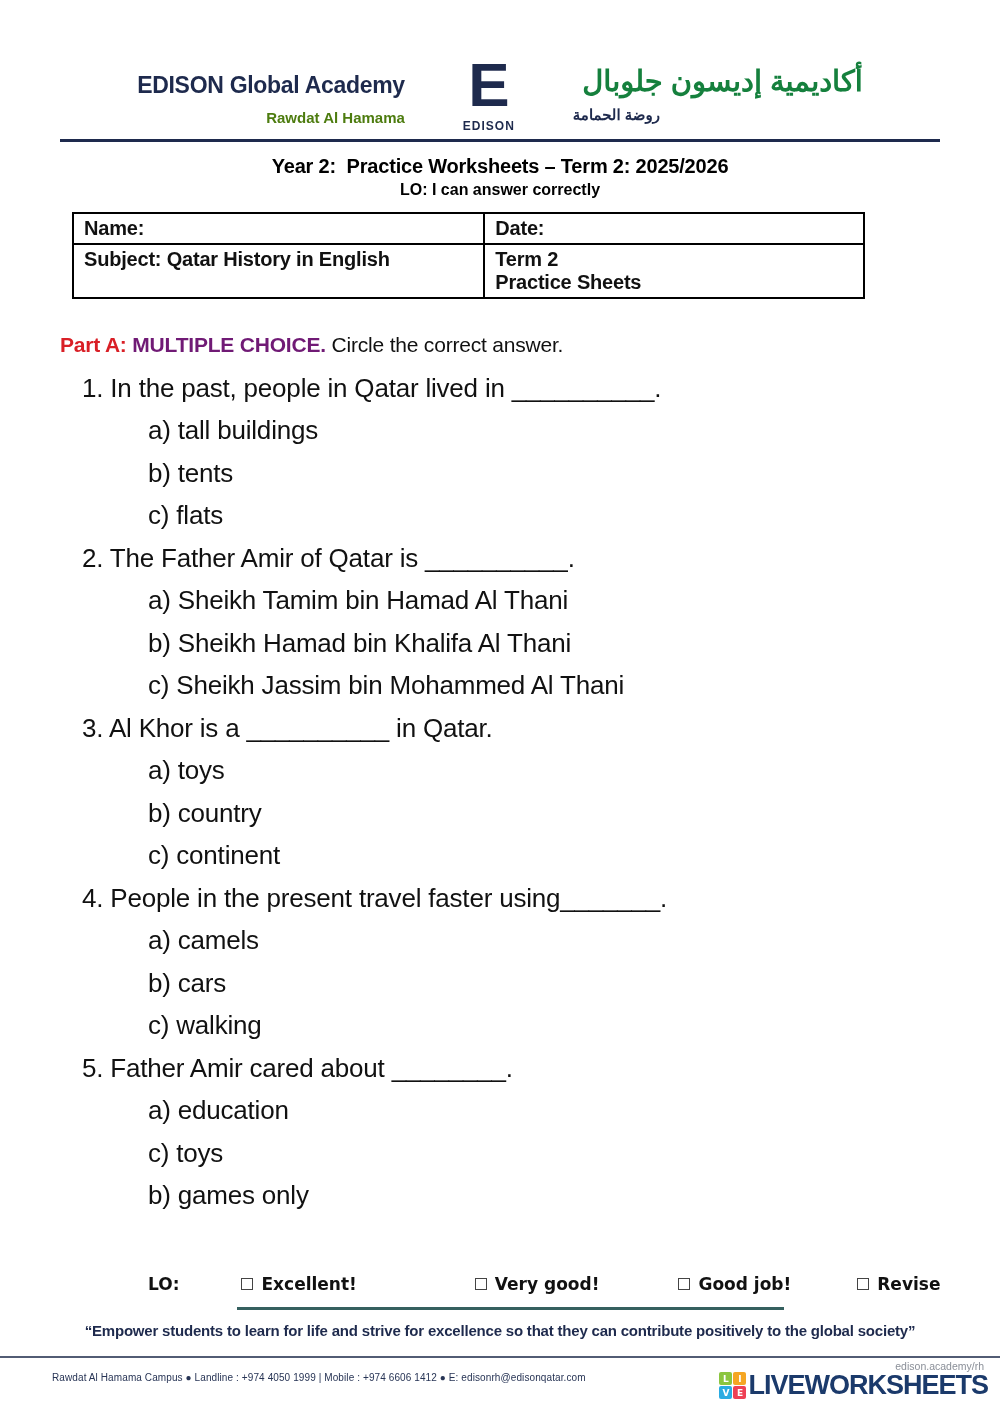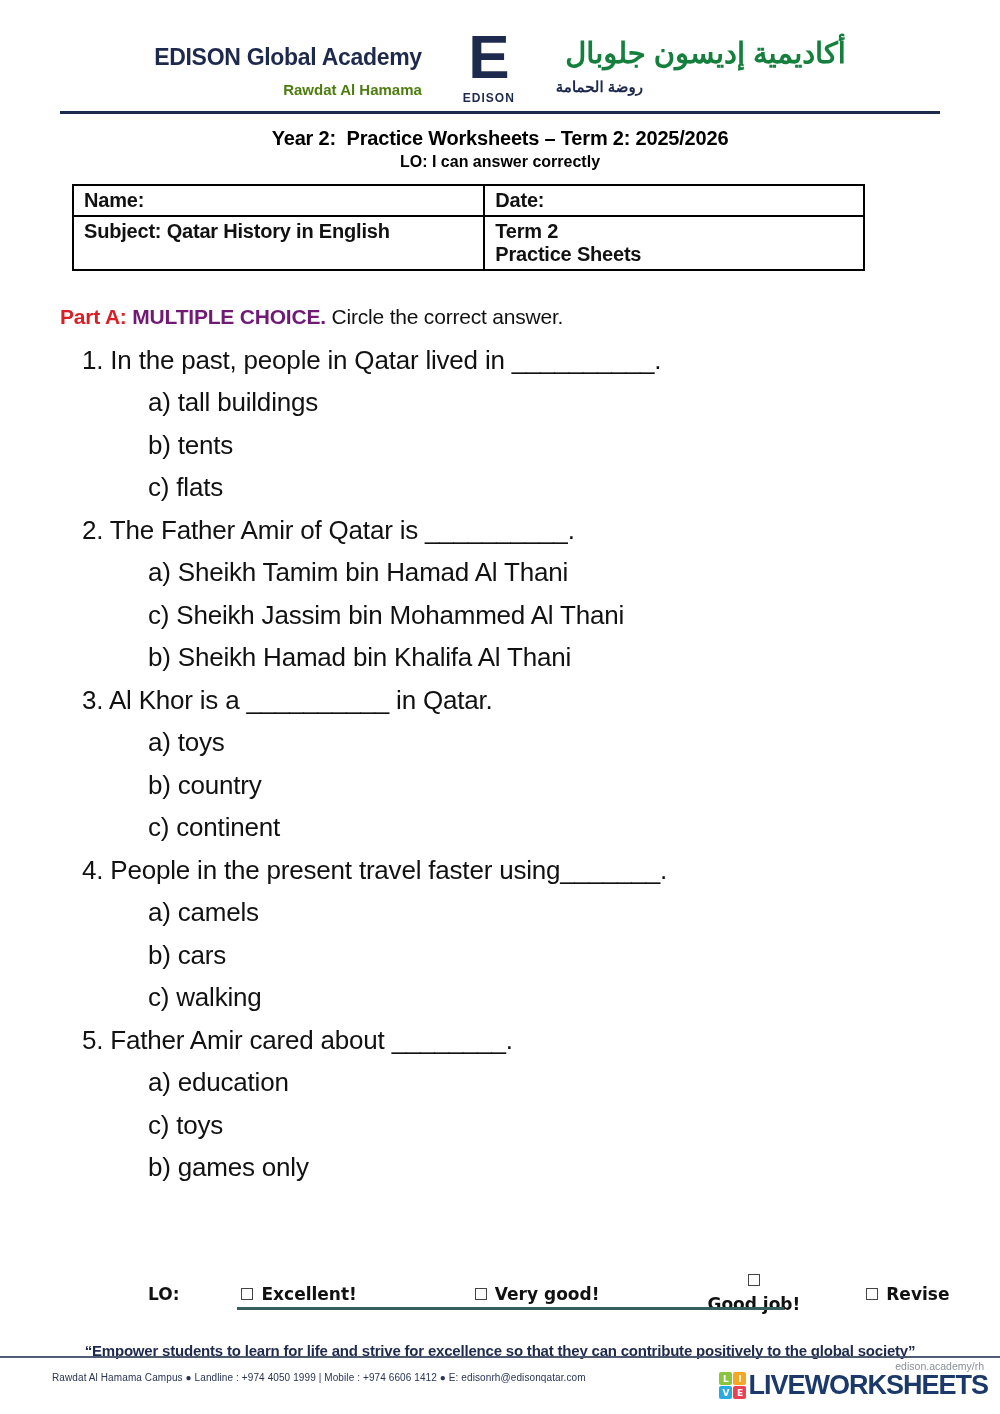--- a/index.html
+++ b/index.html
@@ -7,25 +7,25 @@
   body {
     width: 1000px; height: 1414px;
     position: relative;
     font-family: "Liberation Sans", sans-serif;
     color: #111;
     overflow: hidden;
   }
 
   
   .header {
-    padding-top: 28px;
+    padding-top: 56px;
     display: flex;
     justify-content: center;
     align-items: flex-start;
-    gap: 26px;
+    gap: 43px;
   }
   .header-left { text-align: right; padding-top: 16px; }
   .school-name-en {
     font-size: 23px; font-weight: bold; color: #1e2a4d;
     letter-spacing: -0.3px;
   }
   .campus-en { font-size: 15px; font-weight: 600; color: #4d7c0f; margin-top: 10px; }
   .logo-block { text-align: center; width: 82px; }
   .logo-e { font-size: 62px; font-weight: 800; color: #1e2a4d; line-height: 0.95; font-family: "Liberation Sans", sans-serif; }
   .logo-word { font-size: 12px; font-weight: bold; color: #1e2a4d; letter-spacing: 1px; margin-top: 4px; }
@@ -78,21 +78,21 @@
   .lo-label { font-weight: bold; font-family: "DejaVu Sans", sans-serif; font-size: 17px; }
   .lo-option { display: flex; align-items: center; gap: 8px; font-family: "DejaVu Sans", sans-serif; font-weight: bold; }
   .lo-option .cb {
     width: 12px; height: 12px;
     border: 1.5px solid #444;
     background: #fff;
     display: inline-block;
   }
   .lo-opt-1 { margin-left: 62px; }
   .lo-opt-2 { margin-left: 118px; }
-  .lo-opt-3 { margin-left: 108px; flex-direction: column; }
+  .lo-opt-3 { margin-left: 79px; }
   .lo-opt-4 { margin-left: 66px; }
   .lo-rule {
     position: absolute; left: 237px; top: 33px;
     width: 547px; height: 3px; background: #35605f;
   }
   .quote {
     margin-top: 28px;
     text-align: center;
     font-size: 15px; font-weight: 600;
     color: #1e2a4d;
@@ -189,22 +189,22 @@
     <div class="opt">b) tents</div>
     <div class="opt">c) flats</div>
   </div>
 
   <div>
     <div class="q-line">
       <span>2.</span>
       <span>The Father Amir of Qatar is __________.</span>
     </div>
     <div class="opt">a) Sheikh Tamim bin Hamad Al Thani</div>
+    <div class="opt">b) Sheikh Hamad bin Khalifa Al Thani</div>
     <div class="opt">c) Sheikh Jassim bin Mohammed Al Thani</div>
-    <div class="opt">b) Sheikh Hamad bin Khalifa Al Thani</div>
   </div>
 
   <div>
     <div class="q-line">
       <span>3.</span>
       <span>Al Khor is a __________ in Qatar.</span>
     </div>
     <div class="opt">a) toys</div>
     <div class="opt">b) country</div>
     <div class="opt">c) continent</div>

